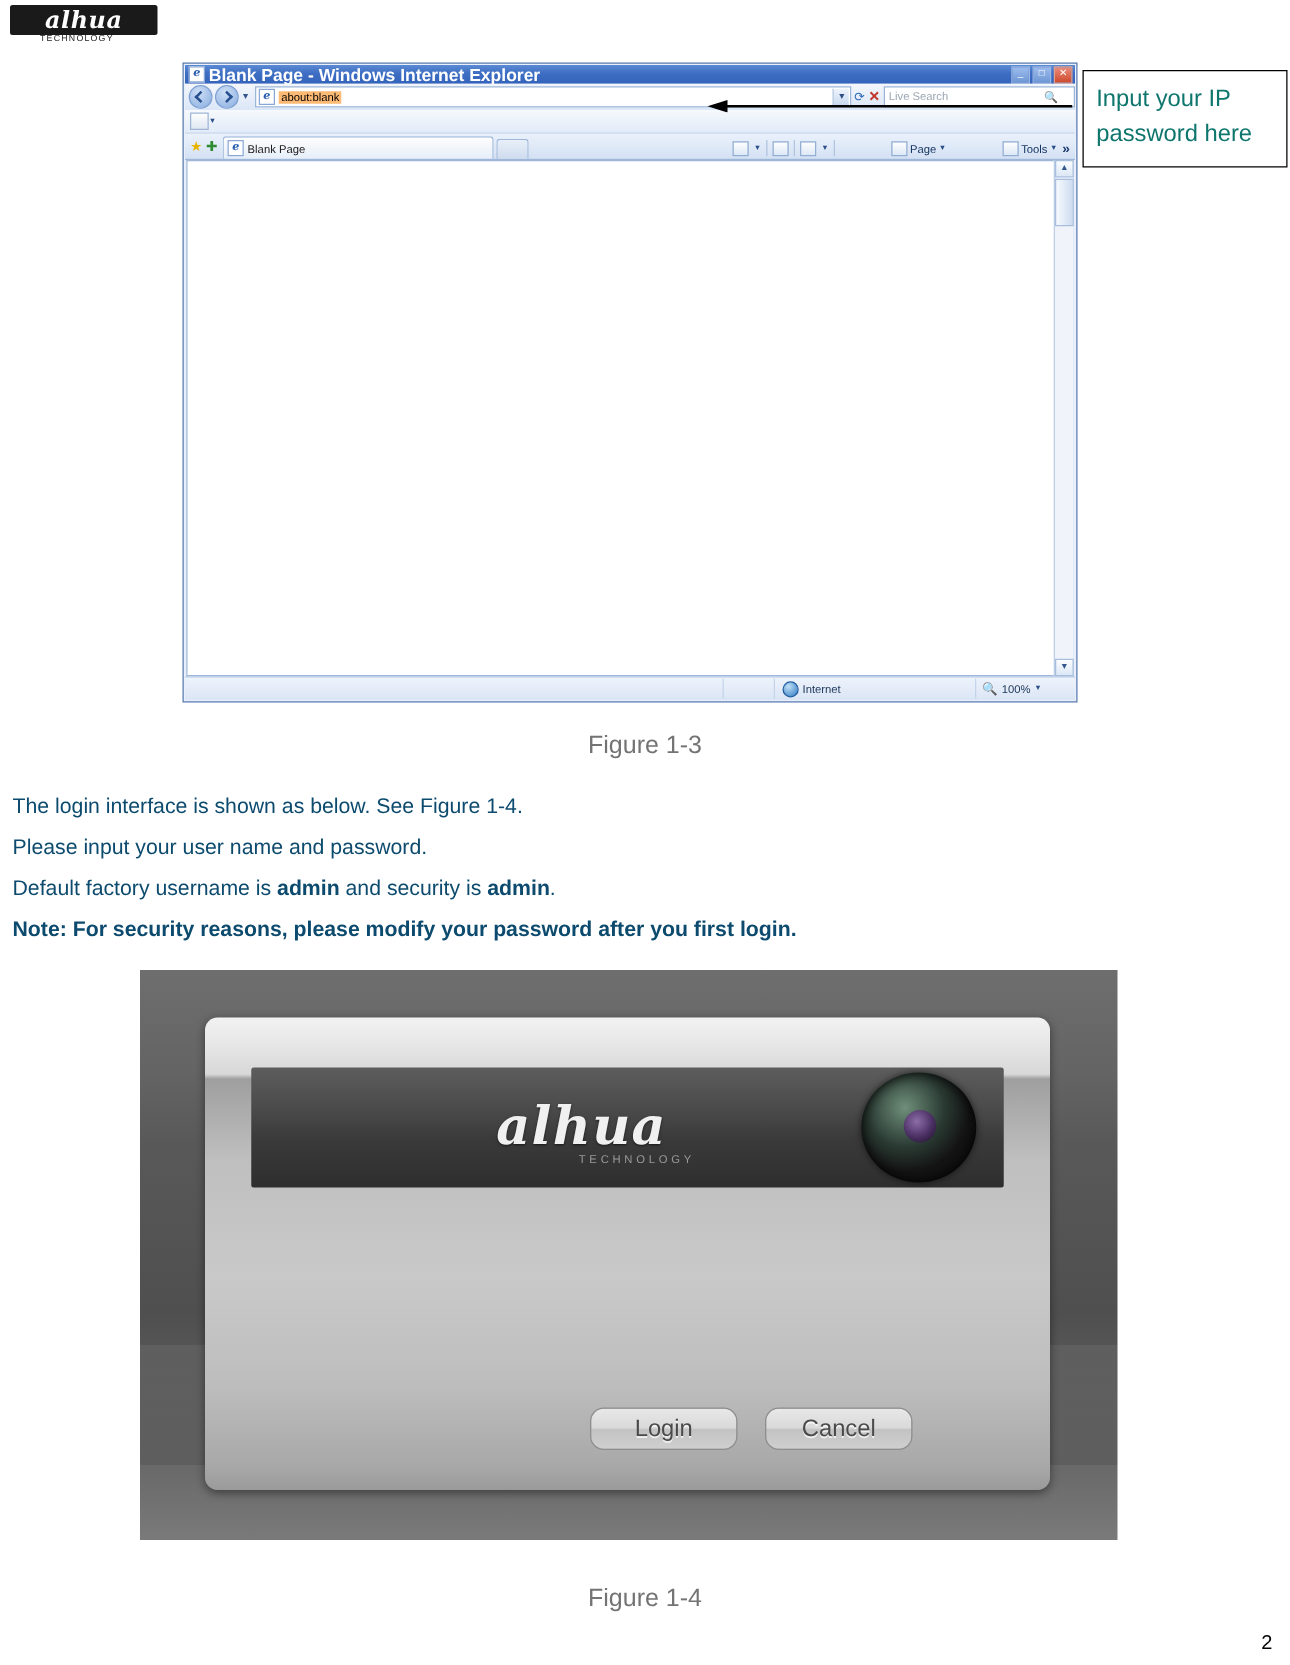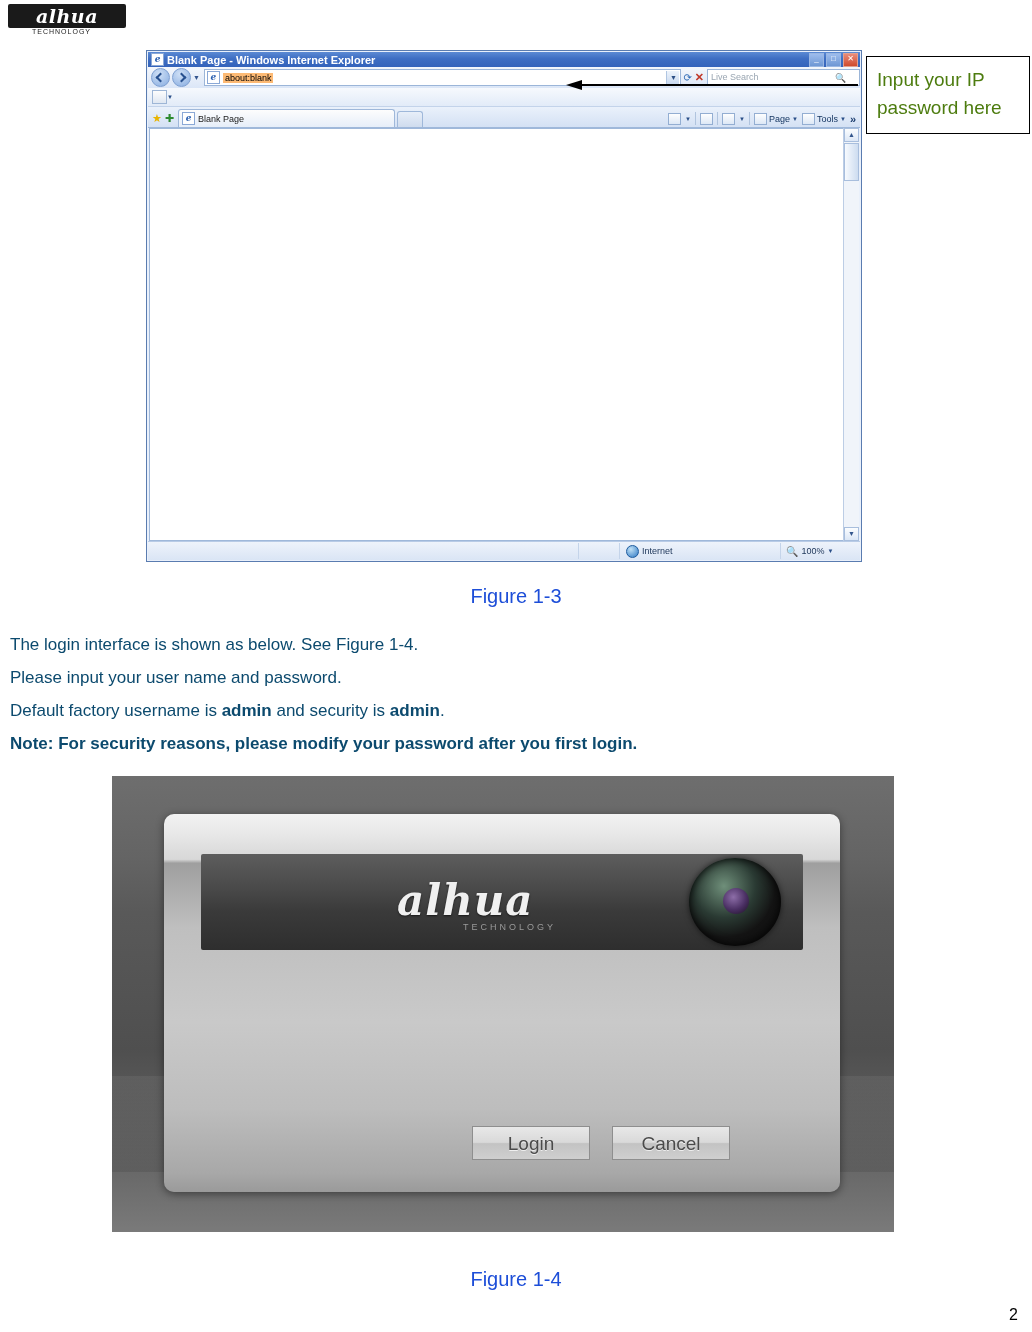--- a/index.html
+++ b/index.html
@@ -97,21 +97,21 @@
     font-family: "DejaVu Serif", serif;
     font-style: italic;
     font-weight: bold;
     font-size: 9px;
     line-height: 10px;
     text-align: center;
     margin-right: 3px;
   }
   .ie-title-text {
     color: #ffffff;
-    font-size: 11px;
+    font-size: 14px;
     font-weight: bold;
     white-space: nowrap;
   }
   .ie-title-buttons {
     position: absolute;
     right: 2px; top: 1px;
     display: flex;
     gap: 2px;
   }
   .ie-btn {
@@ -299,21 +299,21 @@
     gap: 4px;
     padding-right: 4px;
     padding-bottom: 2px;
     font-size: 9px;
     color: #11325e;
     white-space: nowrap;
   }
   .tb-sep {
     width: 1px; height: 13px; background: #b0c4de;
   }
-  .tb-item { display: flex; align-items: center; gap: 2px; }
+  .tb-item { display: flex; align-items: center; gap: 2px; margin-left: 41px; }
   .tb-sq {
     width: 11px; height: 10px;
     background: linear-gradient(to bottom,#fefefe,#dde8f6);
     border: 1px solid #93aed2;
   }
   .tb-caret { font-size: 6px; color: #2a4f88; }
   .tb-chevrons { font-size: 11px; color: #1b3c6e; font-weight: bold; }
 
   .ie-canvas {
     position: absolute;
@@ -394,38 +394,38 @@
   .callout {
     position: absolute;
     left: 866px;
     top: 56px;
     width: 164px;
     height: 78px;
     border: 1px solid #000;
     box-sizing: border-box;
     background: #ffffff;
     font-size: 19px;
-    color: #4d7c0f;
+    color: #0f766e;
     line-height: 28px;
     padding: 9px 8px 0 10px;
   }
   .arrow-line {
     position: absolute;
     left: 566px;
     top: 80px;
     width: 292px;
     height: 10px;
   }
 
   .fig-caption {
     position: absolute;
     width: 1032px;
     text-align: center;
     font-size: 20px;
-    color: #1d4ed8;
+    color: #737373;
   }
   #fig13-caption { top: 585px; }
   #fig14-caption { top: 1268px; }
 
   .body-text {
     position: absolute;
     left: 10px;
     font-size: 17px;
     color: #0c4a6e;
     white-space: nowrap;
@@ -543,21 +543,21 @@
     left: 308px;
     top: 312px;
     display: flex;
     gap: 22px;
   }
   .login-btn {
     width: 118px;
     height: 34px;
     background: linear-gradient(to bottom,#e8e8e8 0%,#d9d9d9 48%,#c3c3c3 52%,#cfcfcf 100%);
     border: 1px solid #8e8e8e;
-    border-radius: 0;
+    border-radius: 11px;
     font-size: 19px;
     color: #4a4a4a;
     text-align: center;
     line-height: 34px;
     text-shadow: 0 1px 0 rgba(255,255,255,0.7);
     box-sizing: border-box;
   }
 
   .page-number {
     position: absolute;

